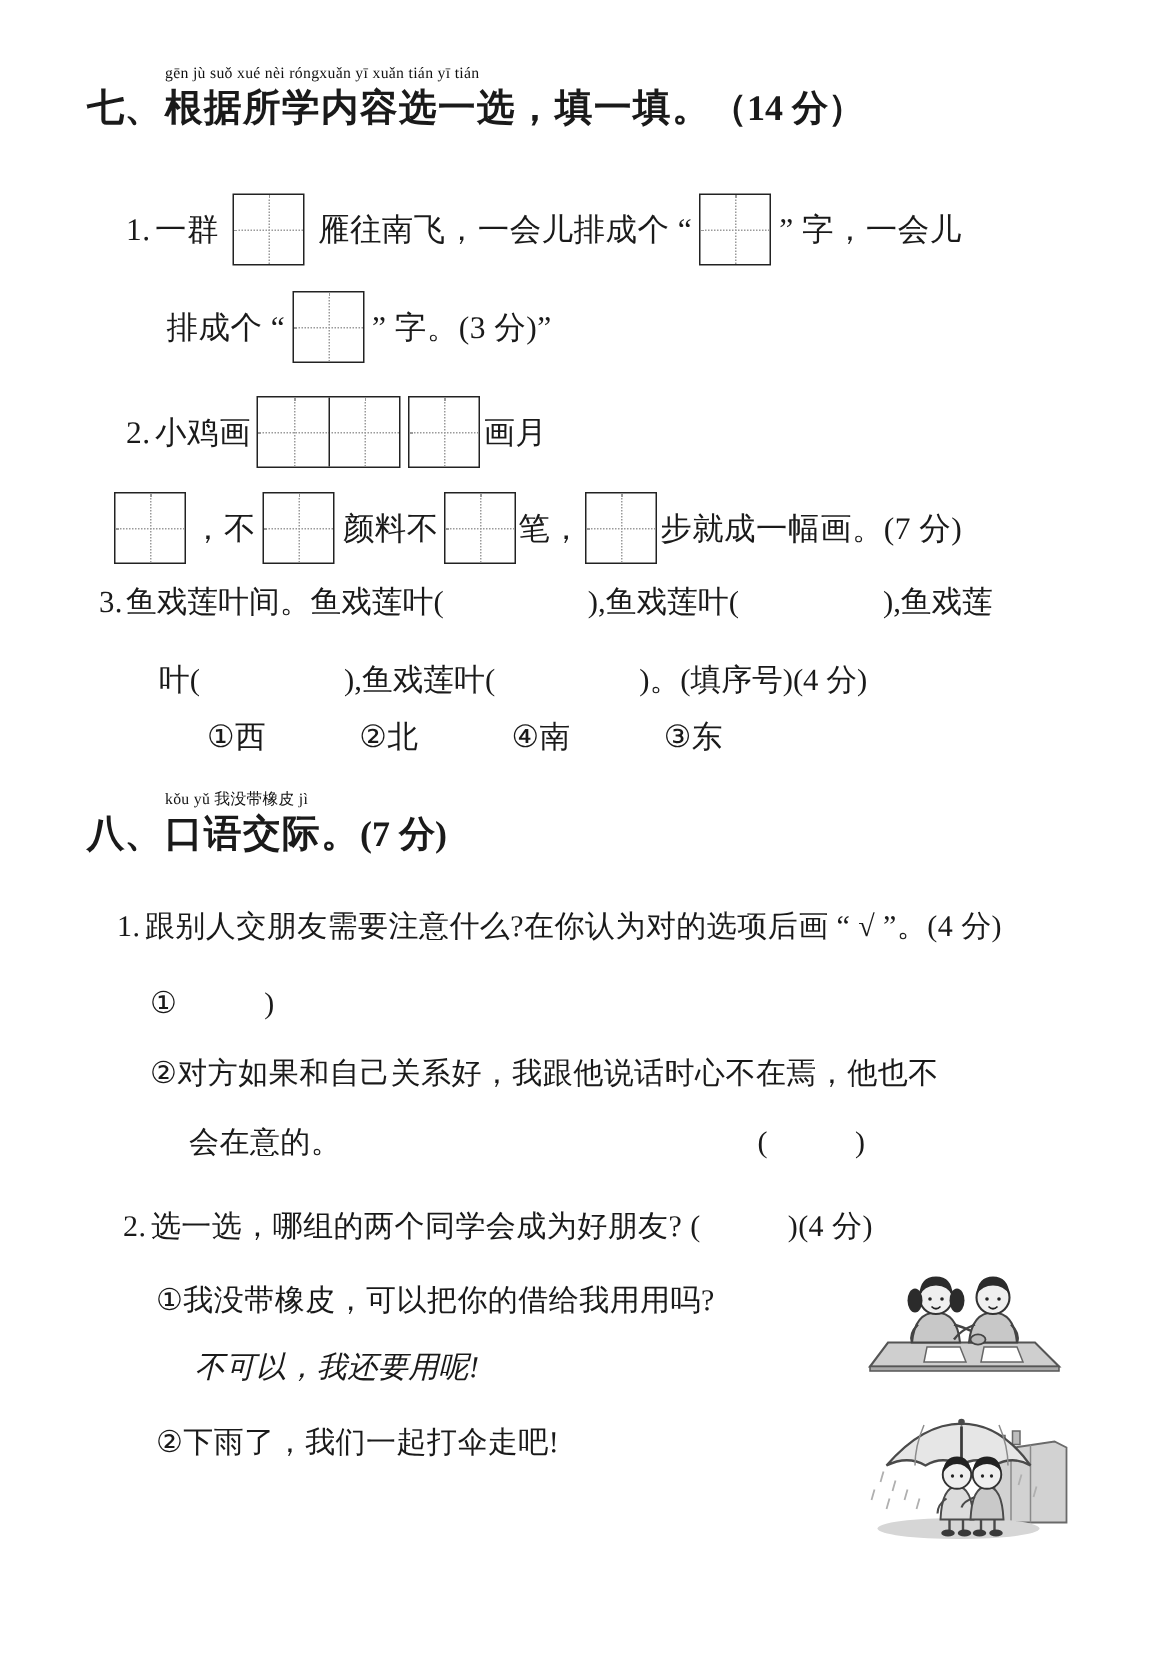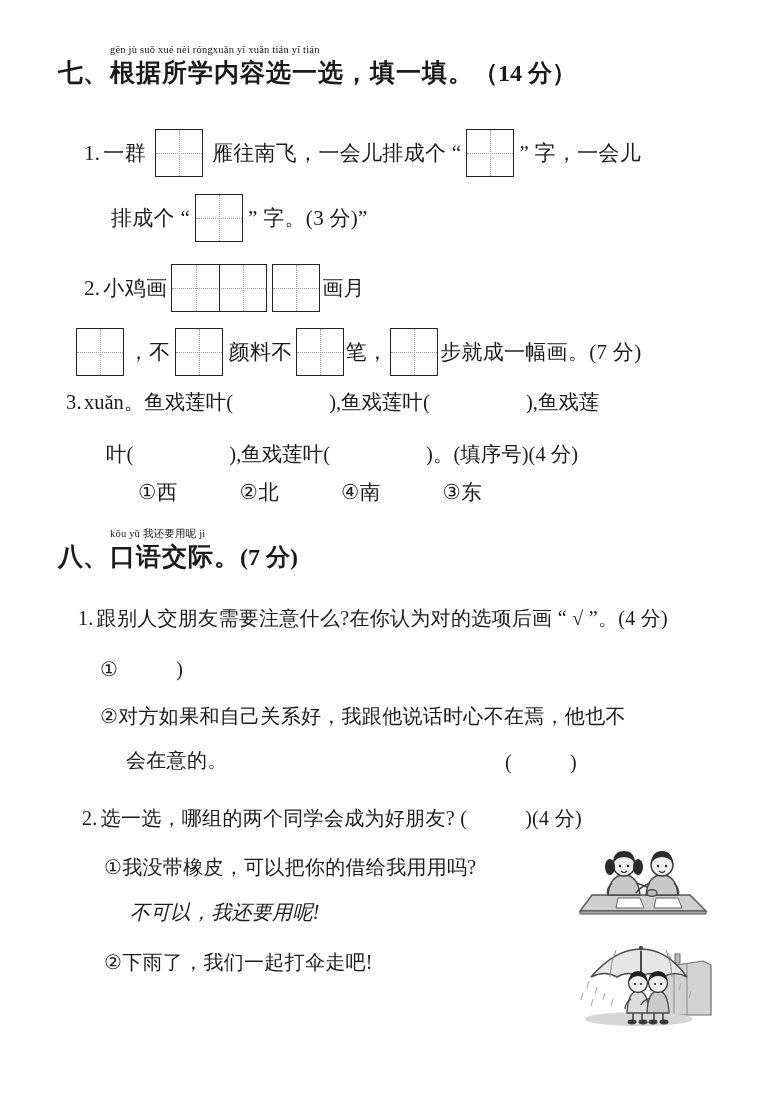--- a/index.html
+++ b/index.html
@@ -193,21 +193,21 @@
     <span>笔，</span>
     <span class="sp" style="width:2px;"></span>
     <span class="tzg" style="width:48px;height:48px;"></span>
     <span class="sp" style="width:2px;"></span>
     <span>步就成一幅画。(7 分)</span>
   </div>
 
   <div class="line" style="left:66px; top:392px; font-size:20.5px;">
     <span class="num">3.</span>
     <span class="sp" style="width:2px;"></span>
-    <span class="paren">xuǎn。鱼戏莲叶(</span>
+    <span class="paren">鱼戏莲叶间。鱼戏莲叶(</span>
     <span class="blank-lg"></span>
     <span class="paren">),鱼戏莲叶(</span>
     <span class="blank-lg"></span>
     <span class="paren">),鱼戏莲</span>
   </div>
 
   <div class="line" style="left:106px; top:444px; font-size:20.5px;">
     <span class="paren">叶(</span>
     <span class="blank-lg"></span>
     <span class="paren">),鱼戏莲叶(</span>
@@ -225,21 +225,21 @@
     <span>④</span>
     <span>南</span>
     <span class="sp" style="width:62px;"></span>
     <span>③</span>
     <span>东</span>
   </div>
 
   <div class="section-head" style="left:58px; top:544px;">
     <span class="sec-num">八、</span>
     <span class="head-ruby">
-      <span class="py">kǒu yǔ 我还要用呢 jì</span>
+      <span class="py">kǒu yǔ 我没带橡皮 jì</span>
       <span class="hz">口语交际。</span>
     </span>
     <span class="head-tail">(7 分)</span>
   </div>
 
   <div class="line" style="left:78px; top:608px; font-size:20px;">
     <span class="num">1.</span>
     <span class="sp" style="width:3px;"></span>
     <span>跟别人交朋友需要注意什么?在你认为对的选项后画 “ √ ”。(4 分)</span>
   </div>
@@ -248,21 +248,21 @@
     <span>①</span>
     <span class="blank-md"></span>
     <span>)</span>
   </div>
 
   <div class="line" style="left:100px; top:706px; font-size:20px;">
     <span>②</span>
     <span>对方如果和自己关系好，我跟他说话时心不在焉，他也不</span>
   </div>
 
-  <div class="line" style="left:126px; top:752px; font-size:20px;font-family:Liberation Mono, monospace;">
+  <div class="line" style="left:126px; top:752px; font-size:20px;">
     <span>会在意的。</span>
   </div>
   <div class="line" style="left:505px; top:752px; font-size:20px;">
     <span>(</span>
     <span class="blank-md"></span>
     <span>)</span>
   </div>
 
   <div class="line" style="left:82px; top:808px; font-size:20px;">
     <span class="num">2.</span>

